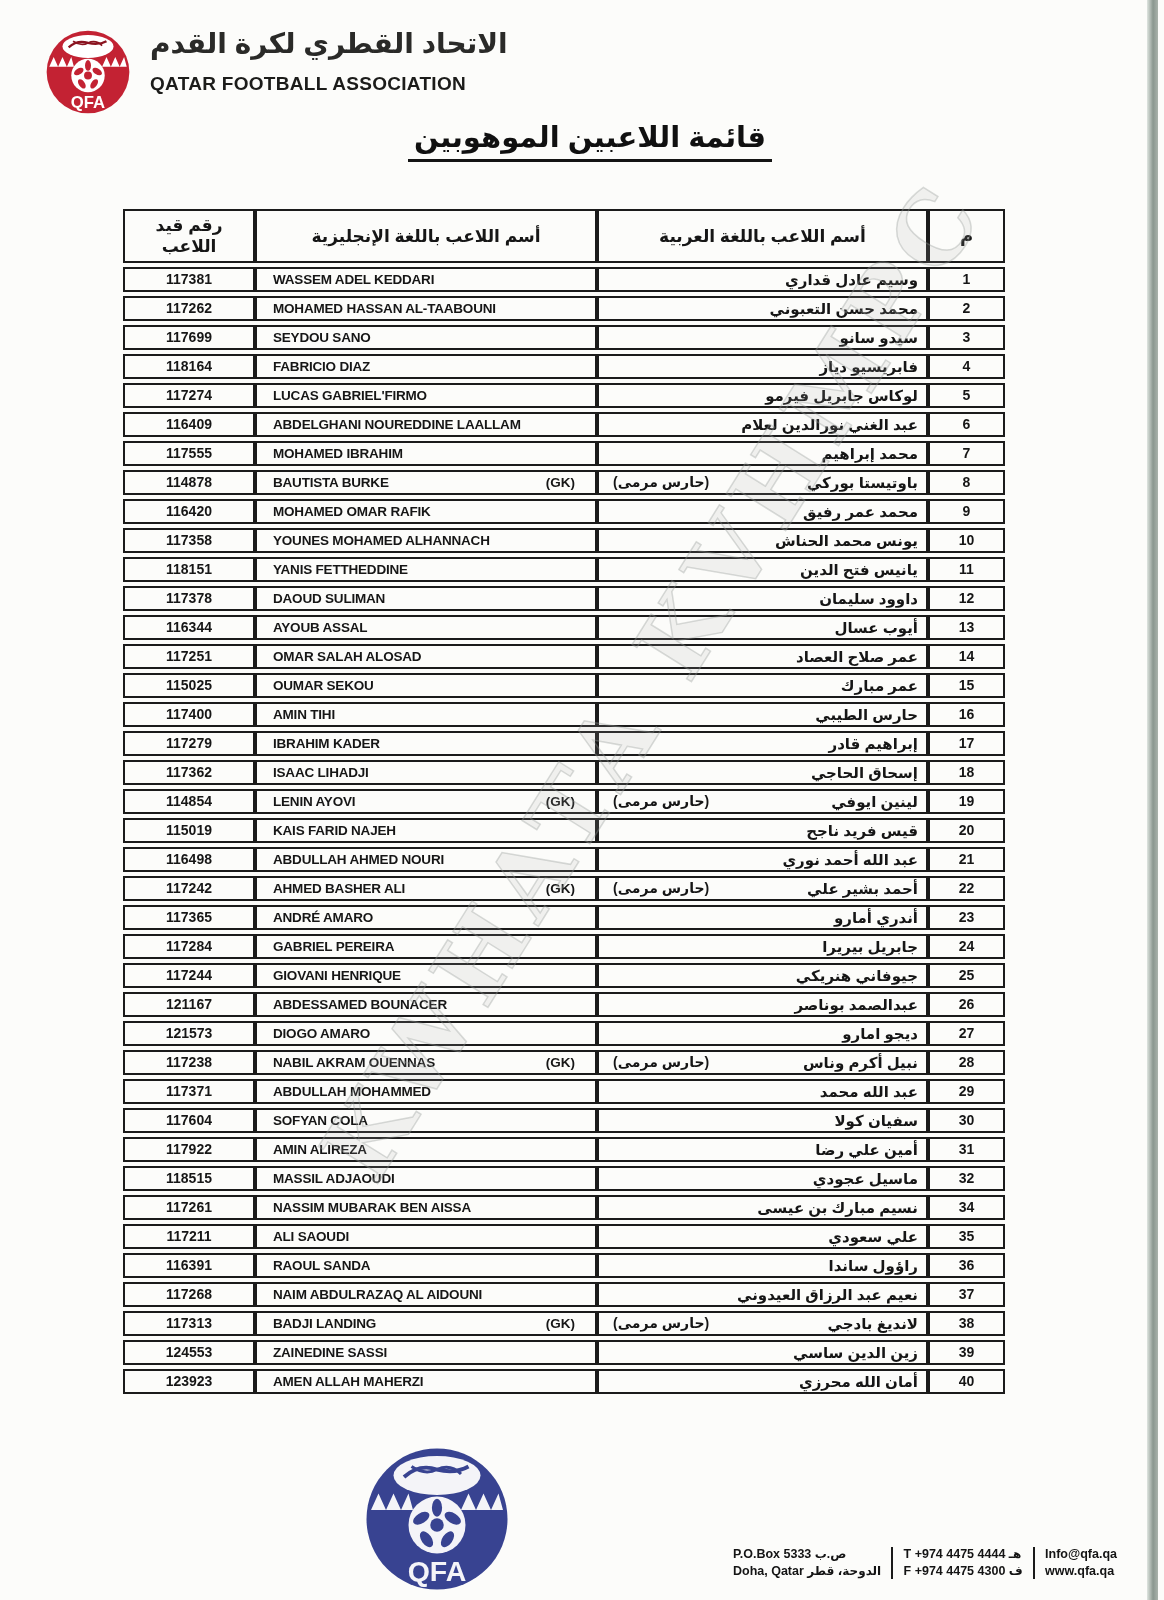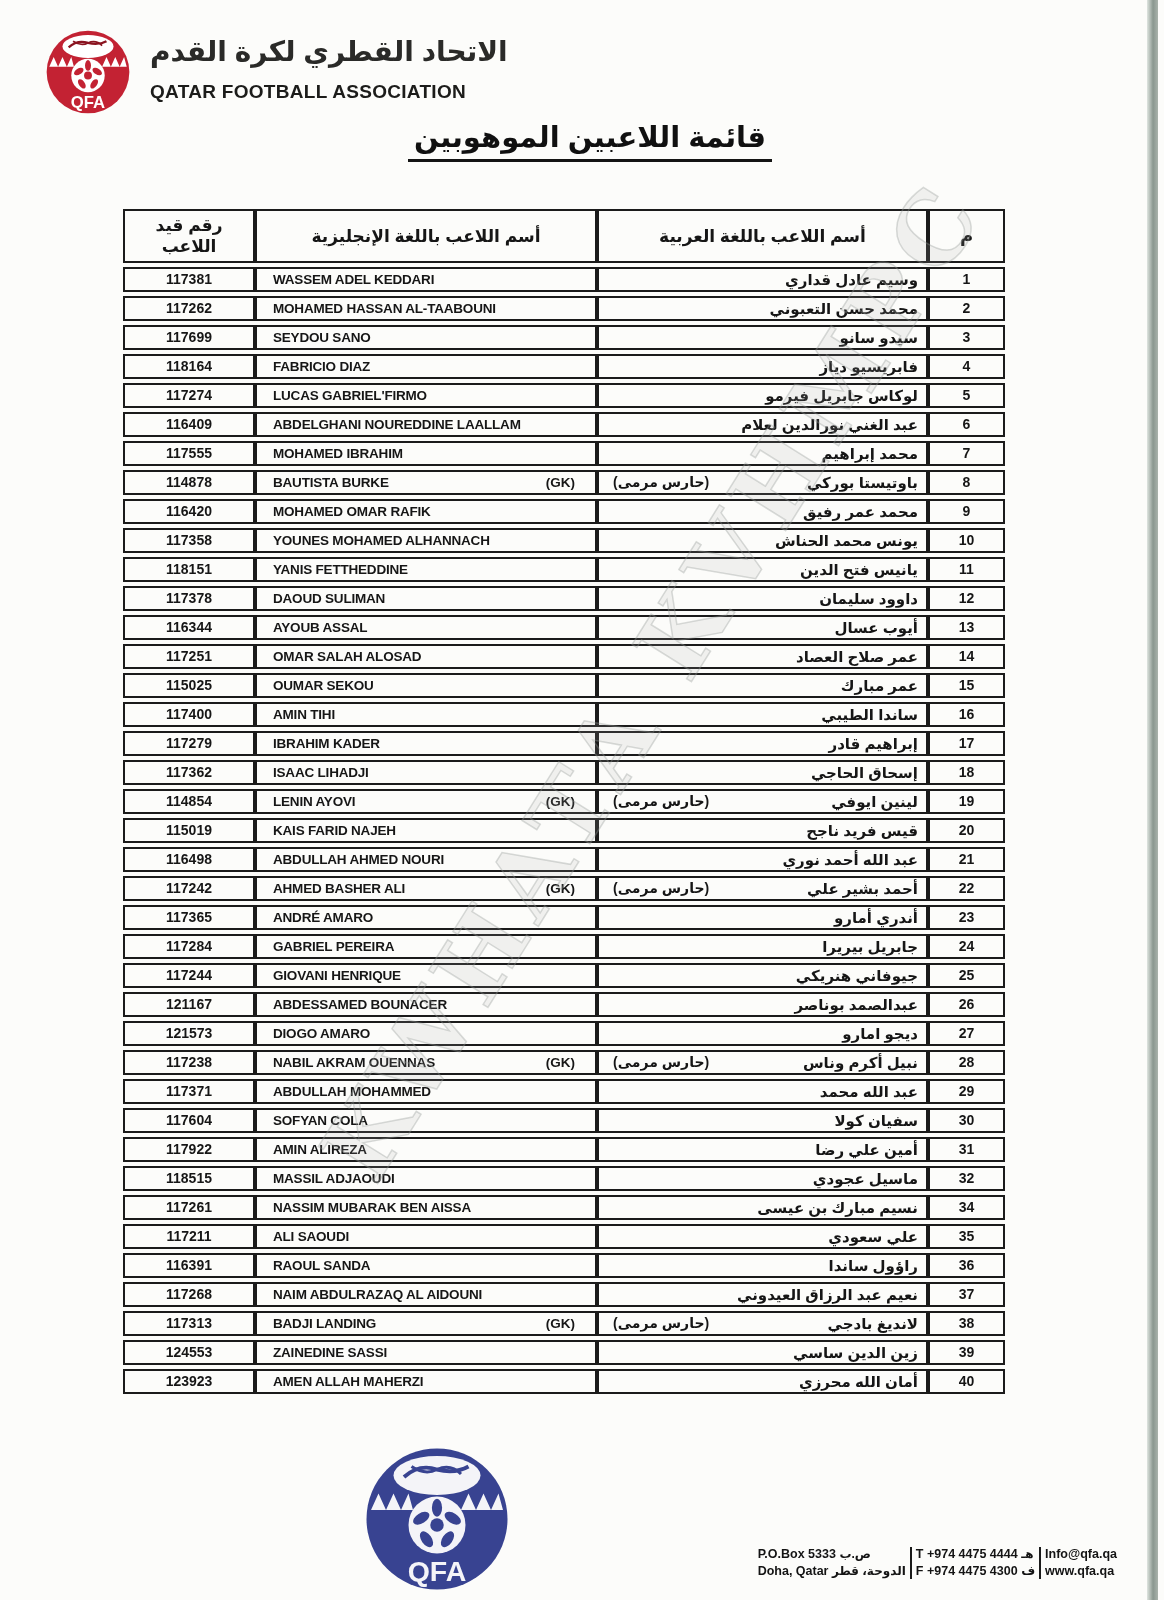--- a/index.html
+++ b/index.html
@@ -9,21 +9,21 @@
     font-family:"Liberation Sans","DejaVu Sans",sans-serif;
     color:#161616;
   }
   
   .page-edge{
     position:absolute;top:0;right:6px;width:11px;height:1600px;
     background:linear-gradient(to right,#dfe5e0,#8a978f 55%,#aab3ac);
   }
   
   .header-logo{position:absolute;left:44px;top:28px;width:88px;height:88px;}
-  .org-block{position:absolute;left:150px;top:36px;line-height:1.15;}
+  .org-block{position:absolute;left:150px;top:28px;line-height:1.15;}
   .org-ar{font-size:28px;font-weight:bold;color:#2a2a28;}
   .org-en{font-size:19px;font-weight:bold;letter-spacing:.3px;color:#1c1c1a;margin-top:13px;}
   .doc-title{position:absolute;top:120px;left:0;width:100%;text-align:center;
     font-size:29px;font-weight:bold;color:#101010;padding-left:8px;}
   .doc-title span{display:inline-block;border-bottom:3px solid #141414;padding:0 6px 5px;}
   
   .watermark{
     position:absolute;left:140px;top:740px;width:880px;text-align:center;
     transform:rotate(-58deg);transform-origin:center;
     font-family:"DejaVu Serif",serif;font-size:96px;font-weight:bold;letter-spacing:10px;
@@ -45,21 +45,21 @@
   .cell-en .nm{margin-left:16px;font-size:13.5px;letter-spacing:-.2px;white-space:nowrap;}
   .cell-en .gk{margin-right:20px;font-size:13.5px;}
   .cell-ar .cellflex{direction:rtl;}
   .cell-ar .nm{margin-right:8px;font-size:15px;white-space:nowrap;}
   .cell-ar .gk{margin-left:14px;font-size:14px;}
   .cell-no{text-align:center;font-size:14px;line-height:21px;}
   
   .stamp{position:absolute;left:362px;top:1444px;width:150px;height:150px;opacity:.95;z-index:2;}
   .footer-contacts{
     position:absolute;left:733px;top:1546px;width:384px;
-    display:flex;align-items:center;justify-content:flex-end;
+    display:flex;align-items:center;justify-content:space-between;
     font-size:12.5px;font-weight:bold;color:#141414;z-index:4;
   }
   .fg{line-height:1.35;white-space:nowrap;}
   .fg .ar{font-size:12px;}
   .vr{width:2px;height:32px;background:#1a1a1a;flex:0 0 auto;margin:0 4px;}
 </style>
 </head>
 <body>
 
 <div class="page-edge"></div>
@@ -324,21 +324,21 @@
       </tr>
       <tr>
         <td class="cell-reg">117400</td>
         <td class="cell-en">
           <div class="cellflex">
             <span class="nm">AMIN TIHI</span>
           </div>
         </td>
         <td class="cell-ar">
           <div class="cellflex">
-            <span class="nm">ساندا الطيبي</span>
+            <span class="nm">حارس الطيبي</span>
           </div>
         </td>
         <td class="cell-no">16</td>
       </tr>
       <tr>
         <td class="cell-reg">117279</td>
         <td class="cell-en">
           <div class="cellflex">
             <span class="nm">IBRAHIM KADER</span>
           </div>

